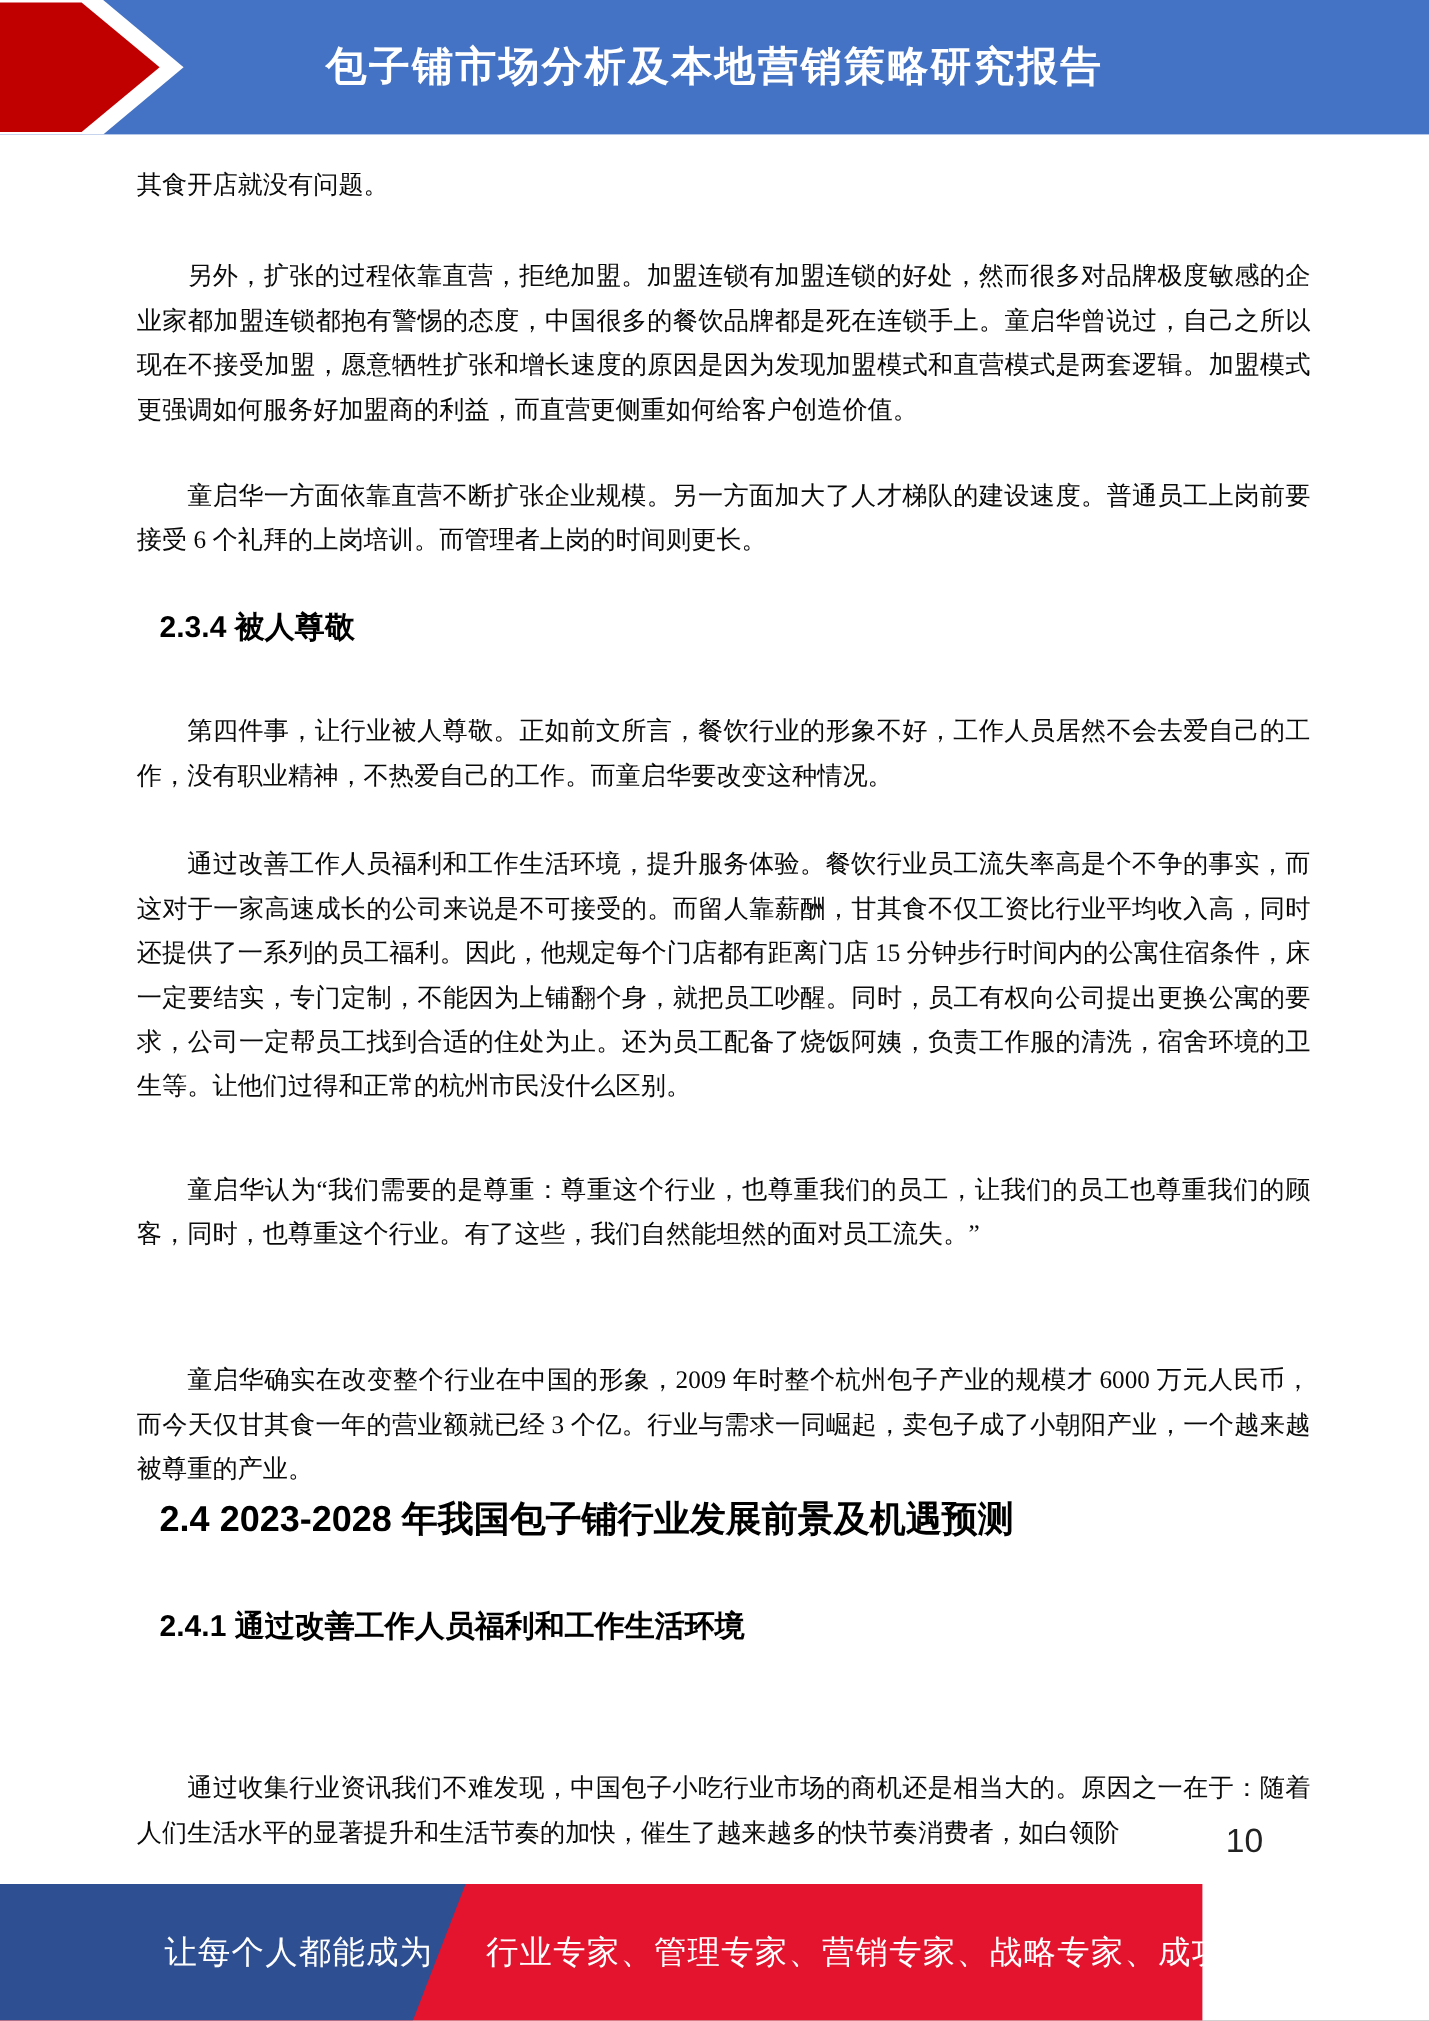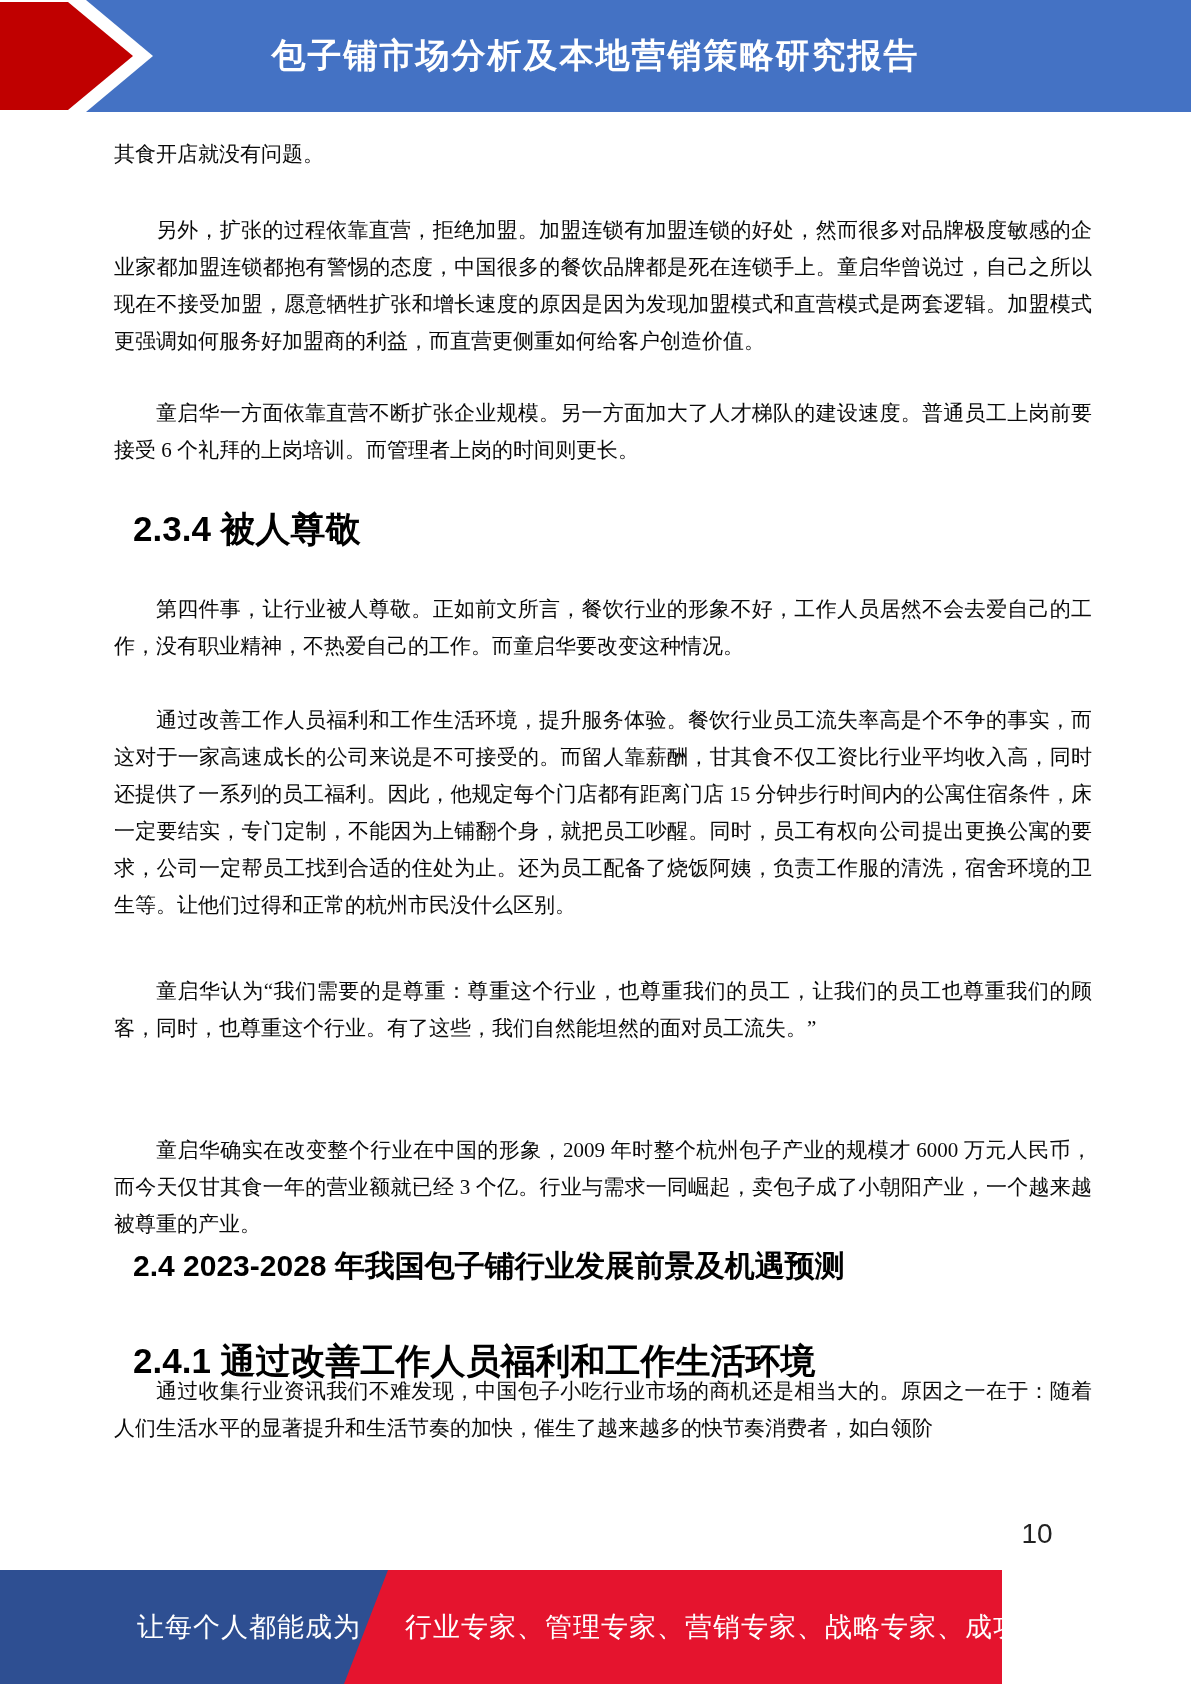--- a/index.html
+++ b/index.html
@@ -41,33 +41,33 @@
   }
   .indent { text-indent:2em; }
   .h2, .h3 {
     position:absolute; left:133px; width:1000px;
     font-family:"Liberation Sans", sans-serif;
     font-weight:700;
     color:#000;
     white-space:nowrap;
   }
   .h2 { font-size:30px; }
-  .h3 { font-size:35px; }
+  .h3 { font-size:25px; }
 
   .b0  { top:136px; }
   .b1  { top:212px; }
   .b2  { top:395px; }
   .b3  { top:506px; }   
   .b4  { top:591px; }
   .b5  { top:702px; }
   .b6  { top:973px; }
   .b7  { top:1088px;margin-top:44px; }
   .b8  { top:1246px; }  
   .b9  { top:1338px; }  
-  .b10 { top:1374px;font-family:Liberation Mono, monospace; }
+  .b10 { top:1472px; }
 
   
   .page-number {
     position:absolute; left:1005px; top:1518px;
     width:64px; text-align:center;
     font-family:"Liberation Sans", sans-serif;
     font-size:28px; color:#222;
   }
 
   

